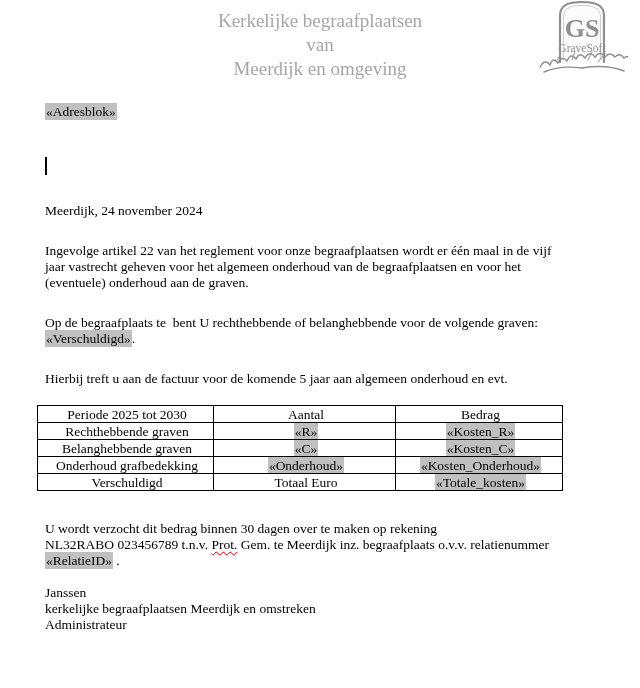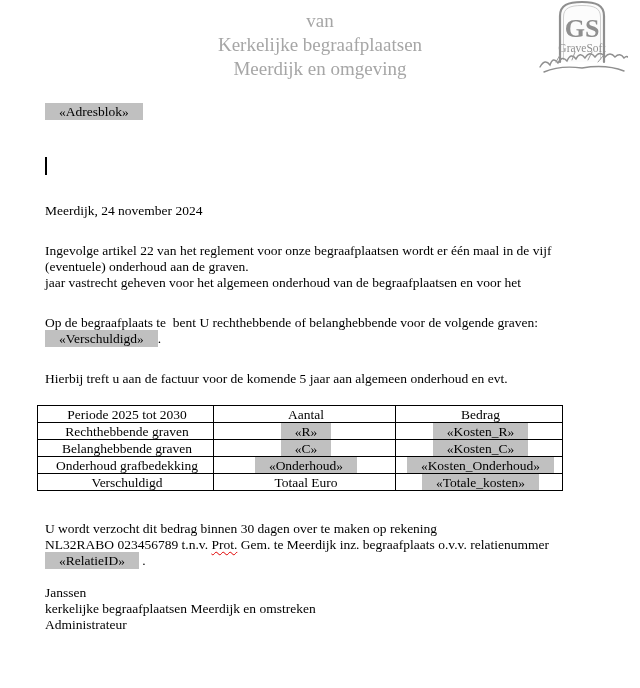--- a/index.html
+++ b/index.html
@@ -42,21 +42,21 @@
     vertical-align: top;
     animation: blink 1.06s steps(1) infinite;
   }
   @keyframes blink { 50% { opacity: 0; } }
 
   .date-line  { margin-top: 27px; }
   .para       { margin-top: 24px; }
 
   .merge-field {
     background: #c0c0c0;
-    padding: 1px 14px;
+    padding: 1px 1px;
   }
 
   
   table.cost-table {
     border-collapse: collapse;
     margin-top: 18px;
     margin-left: -8px;
     table-layout: fixed;
     width: 525px;
   }
@@ -85,22 +85,22 @@
   }
   .para-groet { margin-top: 20px; }
   .signature  { margin-top: 16px; }
 </style>
 </head>
 <body>
 
 <div class="page">
 
   <div class="header-title">
+    <div class="line">Kerkelijke begraafplaatsen</div>
     <div class="line">van</div>
-    <div class="line">Kerkelijke begraafplaatsen</div>
     <div class="line">Meerdijk en omgeving</div>
   </div>
 
   <svg class="logo" viewBox="0 0 92 78" aria-hidden="true">
     <g>
       <path d="M24,62 L24,16 C24,5 32,2 46,2 C60,2 68,5 68,16 L68,62" fill="#fcfcfc" stroke="#8f8f8f" stroke-width="2.2" stroke-linecap="round"></path>
       <path d="M27.5,60 L27.5,17 C27.5,8 34,5.5 46,5.5 C58,5.5 64.5,8 64.5,17 L64.5,60" fill="none" stroke="#cfcfcf" stroke-width="1"></path>
       <text x="46" y="37" text-anchor="middle" font-family="Liberation Serif, serif" font-size="26" font-weight="bold" fill="#8f8f8f">GS</text>
       <text x="46" y="52" text-anchor="middle" font-family="Liberation Serif, serif" font-size="11.5" fill="#8f8f8f">GraveSoft</text>
     </g>
@@ -114,22 +114,22 @@
   <div class="content">
 
     <div class="address-line line"><span class="merge-field">«Adresblok»</span></div>
 
     <div class="caret-line"><span class="caret"></span></div>
 
     <div class="date-line line">Meerdijk, 24 november 2024</div>
 
     <div class="para">
       <div class="line">Ingevolge artikel 22 van het reglement voor onze begraafplaatsen wordt er één maal in de vijf</div>
+      <div class="line">jaar vastrecht geheven voor het algemeen onderhoud van de begraafplaatsen en voor het</div>
       <div class="line">(eventuele) onderhoud aan de graven.</div>
-      <div class="line">jaar vastrecht geheven voor het algemeen onderhoud van de begraafplaatsen en voor het</div>
     </div>
 
     <div class="para">
       <div class="line">Op de begraafplaats te  bent U rechthebbende of belanghebbende voor de volgende graven:</div>
       <div class="line"><span class="merge-field">«Verschuldigd»</span><span>.</span></div>
     </div>
 
     <div class="para">
       <div class="line">Hierbij treft u aan de factuur voor de komende 5 jaar aan algemeen onderhoud en evt.</div>
     </div>

